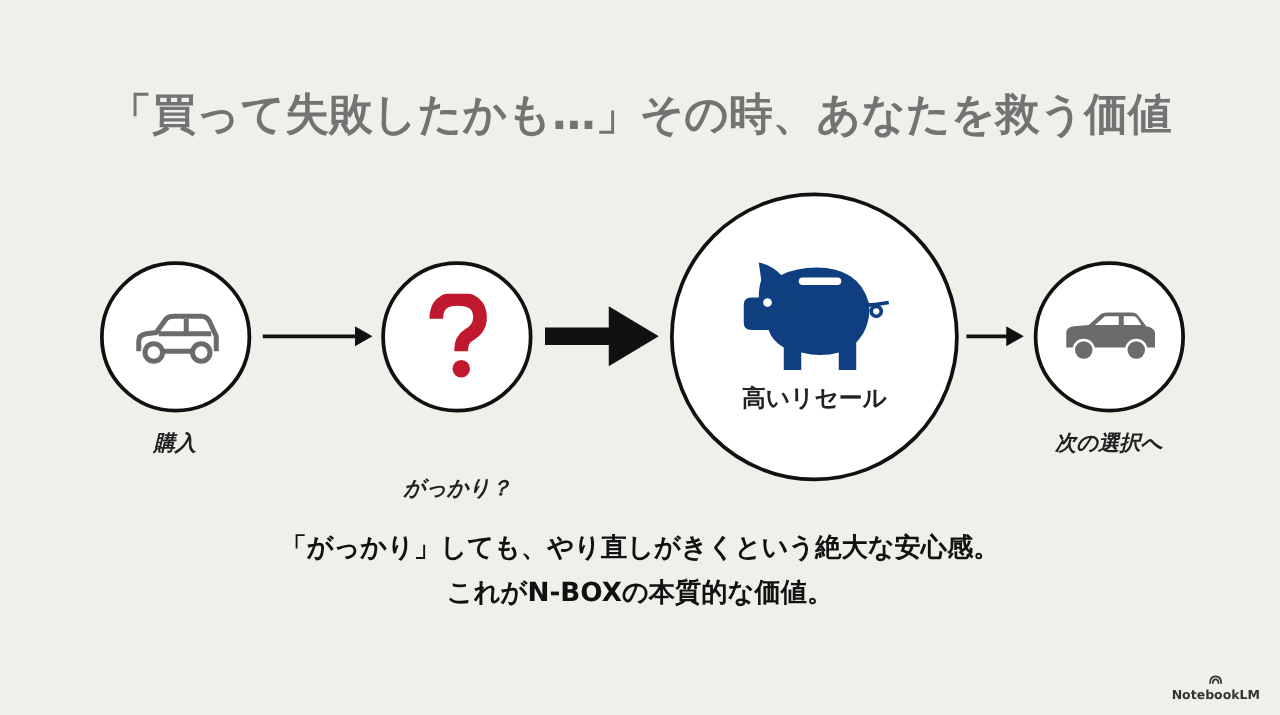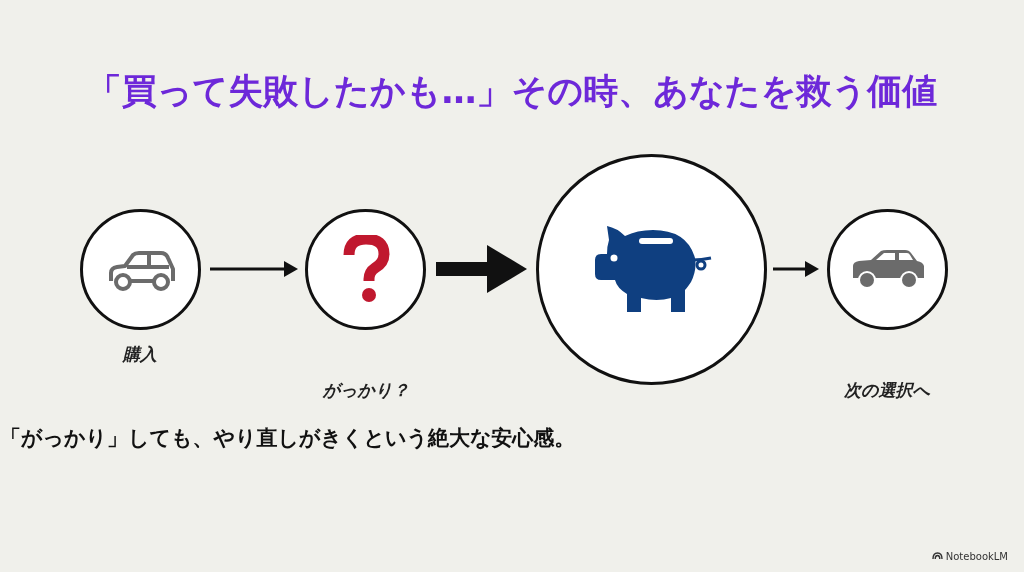--- a/index.html
+++ b/index.html
@@ -5,49 +5,49 @@
   html, body { margin:0; padding:0; }
   body {
     width:1024px; height:572px; overflow:hidden; position:relative;
     background:#f0f0eb;
     font-family:"DejaVu Sans", "Liberation Sans", sans-serif;
     color:#111;
   }
   .title {
     position:absolute; left:0; right:0; top:68px;
     text-align:center; font-size:35px; font-weight:bold; letter-spacing:0px;
-    color:#6d28d9;
+    color:#737373;
   }
   .circle {
     position:absolute; border:3px solid #111; border-radius:50%;
     background:#fff; box-sizing:border-box;
     display:flex; align-items:center; justify-content:center;
   }
   .c-small { width:121px; height:121px; top:209px; }
   .c1 { left:80px; }
   .c2 { left:305px; }
   .c4 { left:827px; }
   .c3 { left:536px; top:154px; width:231px; height:231px; flex-direction:column; }
   .label {
     position:absolute; font-size:17px; font-weight:bold; text-align:center;
     width:160px; color:#222;font-style:italic;
   }
   .l1 { left:60px; top:343px; }
   .l2 { left:286px; top:343px;margin-top:36px; }
-  .l4 { left:807px; top:343px;margin-top:36px; }
+  .l4 { left:807px; top:343px; }
   .inner-label { font-size:19px; font-weight:bold; color:#222; margin-top:6px; }
   .arrow { position:absolute; }
   .body-text {
     position:absolute; left:0; right:0; top:420px;
-    font-size:21px; font-weight:bold; line-height:36px; color:#111;
+    text-align:center; font-size:21px; font-weight:bold; line-height:36px; color:#111;
   }
   .body-text div { white-space:nowrap; }
   .brand {
-    position:absolute; right:16px; bottom:10px; font-size:10px; font-weight:normal;
-    color:#333; display:flex; gap:3px;
+    position:absolute; right:16px; bottom:10px; font-size:10px; font-weight:bold;
+    color:#333; display:flex; align-items:center; gap:3px;flex-direction:column;
   }
 </style>
 </head>
 <body>
 
 <div class="title">「買って失敗したかも…」その時、あなたを救う価値</div>
 
 <div class="circle c-small c1">
   <svg width="72" height="46" viewBox="0 0 72 46">
     <path d="M6 34 V26 Q6 21 12 20 L20 19 L28 8 Q30 6 34 6 H56 Q61 6 63 11 L68 22 V34" fill="none" stroke="#6b6b6b" stroke-width="4" stroke-linejoin="round"></path>
@@ -79,20 +79,21 @@
 </svg>
 
 <div class="circle c3">
   <svg width="130" height="92" viewBox="0 0 130 92">
     <path d="M22 16 L20 2 Q30 4 38 12 Q50 6 66 6 Q100 6 108 34 Q110 46 104 58 Q100 64 98 66 V88 H84 V74 Q70 78 54 74 V88 H40 V70 Q30 64 28 56 H14 Q8 56 8 50 V36 Q8 30 14 30 H20 Q20 22 22 16 Z" fill="#0f3f80"></path>
     <rect x="52" y="14" width="34" height="6" rx="3" fill="#fff"></rect>
     <circle cx="27" cy="34" r="3.5" fill="#fff"></circle>
     <path d="M106 36 Q114 36 124 34" fill="none" stroke="#0f3f80" stroke-width="3"></path>
     <circle cx="114" cy="41" r="4" fill="none" stroke="#0f3f80" stroke-width="3"></circle>
   </svg>
+  <div class="inner-label">高いリセール</div>
 </div>
 
 <svg class="arrow" style="left:773px;top:258px;" width="48" height="22" viewBox="0 0 48 22">
   <line x1="0" y1="11" x2="34" y2="11" stroke="#111" stroke-width="3"></line>
   <polygon points="32,3 46,11 32,19" fill="#111"></polygon>
 </svg>
 
 <div class="circle c-small c4">
   <svg width="78" height="44" viewBox="0 0 78 44">
     <path d="M4 18 Q4 14 10 13 L22 12 L32 3 Q34 2 38 2 H56 Q60 2 62 5 L68 13 Q74 14 75 18 V30 H4 Z" fill="#6b6b6b"></path>
@@ -101,20 +102,21 @@
     <circle cx="18" cy="32" r="9" fill="#fff"></circle>
     <circle cx="18" cy="32" r="7" fill="#6b6b6b"></circle>
     <circle cx="60" cy="32" r="9" fill="#fff"></circle>
     <circle cx="60" cy="32" r="7" fill="#6b6b6b"></circle>
   </svg>
 </div>
 <div class="label l4">次の選択へ</div>
 
 <div class="body-text">
   <div>「がっかり」しても、やり直しがきくという絶大な安心感。</div>
+  <div>これがN-BOXの本質的な価値。</div>
 </div>
 
 <div class="brand">
   <svg width="11" height="9" viewBox="0 0 11 9">
     <path d="M1 8 Q1 2 5.5 2 Q10 2 10 8" fill="none" stroke="#333" stroke-width="1.4"></path>
     <path d="M3.2 8 Q3.2 4.5 5.5 4.5 Q7.8 4.5 7.8 8" fill="none" stroke="#333" stroke-width="1.4"></path>
   </svg>
   <span>NotebookLM</span>
 </div>
 

